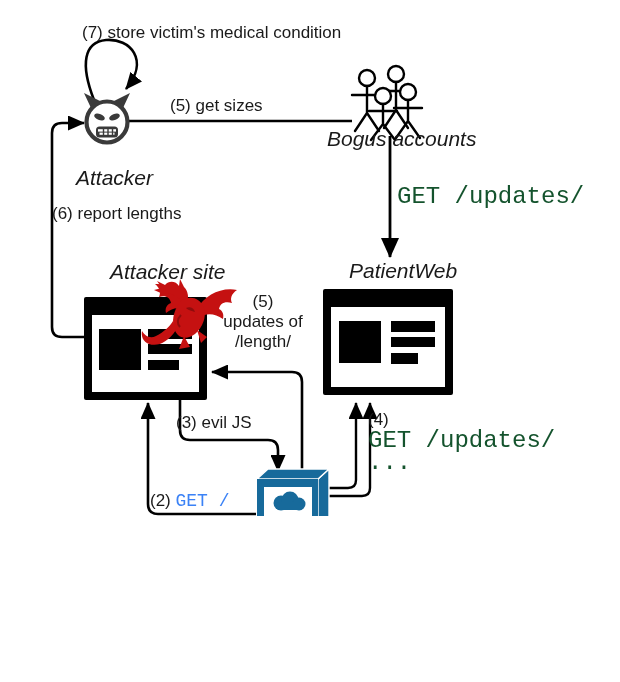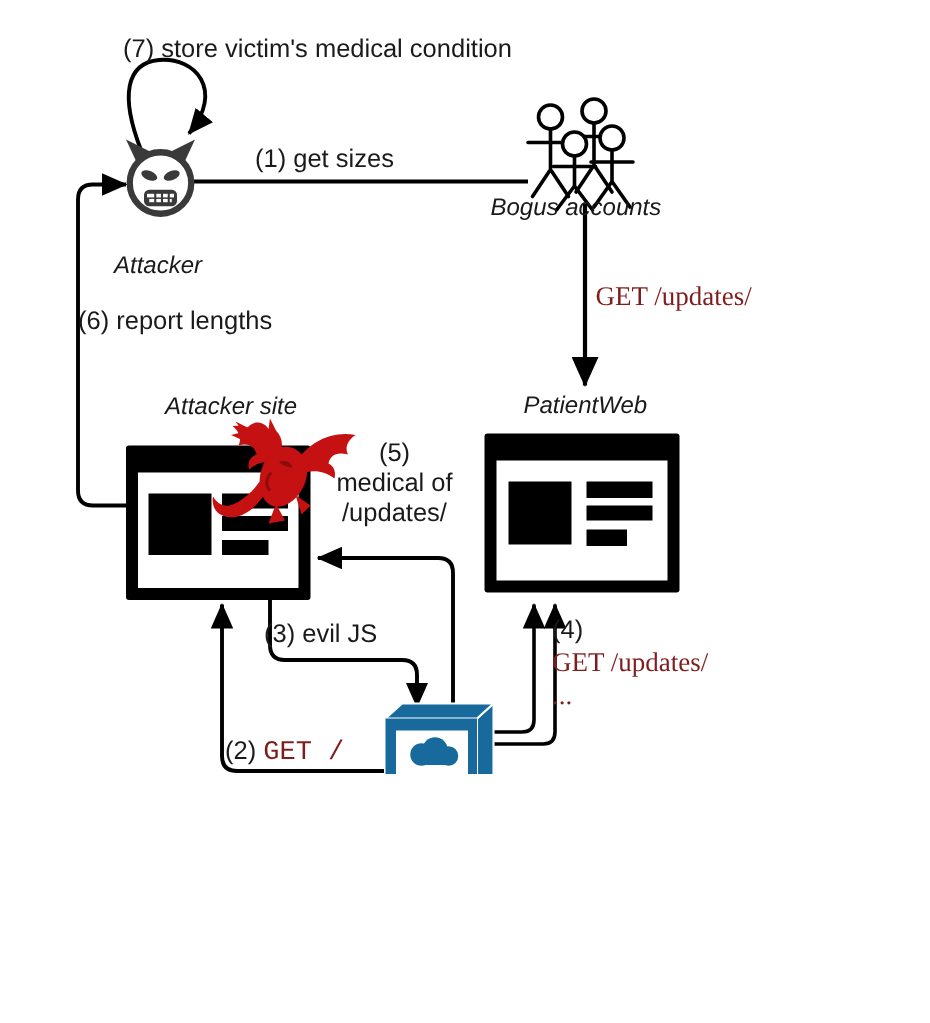--- a/index.html
+++ b/index.html
@@ -2,25 +2,25 @@
 <html><head>
 <meta charset="utf-8">
 <style>
   html,body { margin:0; padding:0; background:#fff; }
   .canvas {
     position:relative; width:620px; height:516px; background:#ffffff;
     font-family:"Liberation Sans", sans-serif; overflow:hidden;
   }
   svg.layer { position:absolute; left:0; top:0; }
   .lbl { position:absolute; color:#1a1a1a; font-size:17px; white-space:nowrap; line-height:20px; }
-  .node-label { font-style:italic; font-size:16px; }
-  .mono { font-family:Liberation Serif, serif; color:#7f1d1d; font-size:18px; }
+  .node-label { font-style:italic; font-size:21px; }
+  .mono { font-family:Liberation Mono, monospace; color:#14532d; font-size:24px; }
   .step5 { text-align:center; width:96px; line-height:20px; }
   .step4 div.mono { line-height:22px; }
-  .inline-mono { font-family:"Liberation Mono","DejaVu Sans Mono",monospace; color:#7f1d1d; font-size:18px; }
+  .inline-mono { font-family:"Liberation Mono","DejaVu Sans Mono",monospace; color:#3b82f6; font-size:18px; }
 </style>
 </head>
 <body>
 
 <div class="canvas">
 
   <svg class="layer" width="620" height="682" viewBox="0 0 620 682">
     <defs>
       <marker id="ah" markerUnits="userSpaceOnUse" markerWidth="17" markerHeight="15" refX="16" refY="7.5" orient="auto">
         <polygon points="0,0 17,7.5 0,15" fill="#000"></polygon>
@@ -144,36 +144,36 @@
     <g stroke="#111" stroke-width="3" fill="none" stroke-linecap="round">
       <circle cx="222" cy="560" r="10.5" fill="#fff"></circle>
       <path d="M 222,570.5 V 602 M 203,578 H 242 M 222,602 L 205,629 M 222,602 L 239,629"></path>
     </g>
   </svg>
 
   <div class="lbl" style="left:82px; top:23px;">(7) store victim's medical condition</div>
 
   <div class="lbl node-label" style="left:76px; top:148px;margin-top:20px;">Attacker</div>
 
-  <div class="lbl" style="left:170px; top:96px;">(1) get sizes</div>
+  <div class="lbl" style="left:170px; top:96px;">(5) get sizes</div>
 
   <div class="lbl node-label" style="left:327px; top:129px;">Bogus accounts</div>
 
   <div class="lbl mono" style="left:397px; top:187px;">GET /updates/</div>
 
   <div class="lbl node-label" style="left:110px; top:262px;">Attacker site</div>
 
   <div class="lbl node-label" style="left:349px; top:261px;">PatientWeb</div>
 
   <div class="lbl" style="left:52px; top:204px;">(6) report lengths</div>
 
   <div class="lbl step5" style="left:215px; top:292px;">
     <div>(5)</div>
-    <div>medical of</div>
-    <div>/updates/</div>
+    <div>updates of</div>
+    <div>/length/</div>
   </div>
 
   <div class="lbl" style="left:176px; top:413px;">(3) evil JS</div>
 
   <div class="lbl" style="left:150px; top:491px;">
     <span>(2)</span>
     <span class="inline-mono">GET /</span>
   </div>
 
   <div class="lbl step4" style="left:368px; top:410px;">

